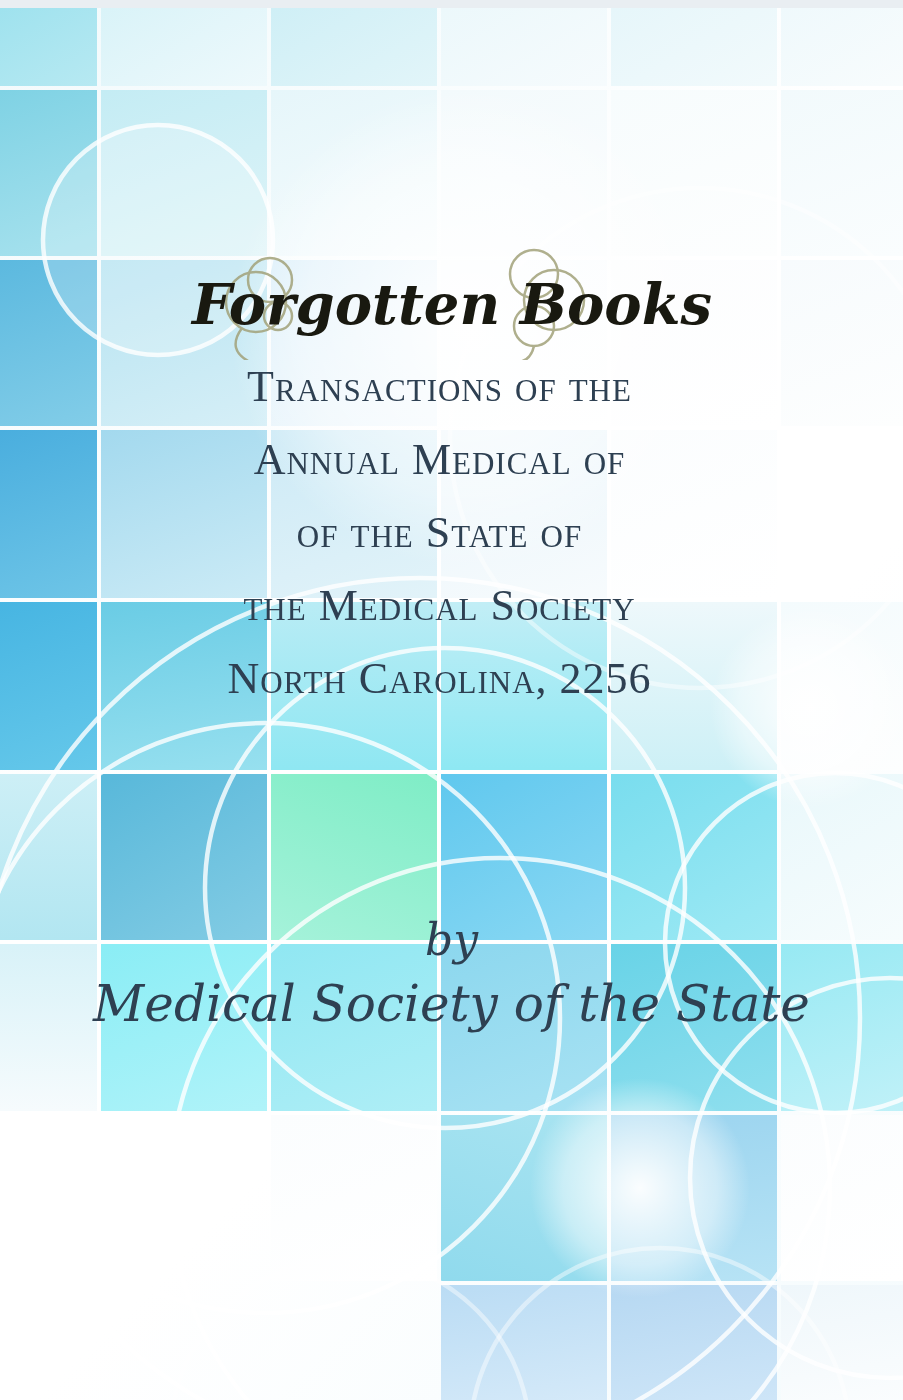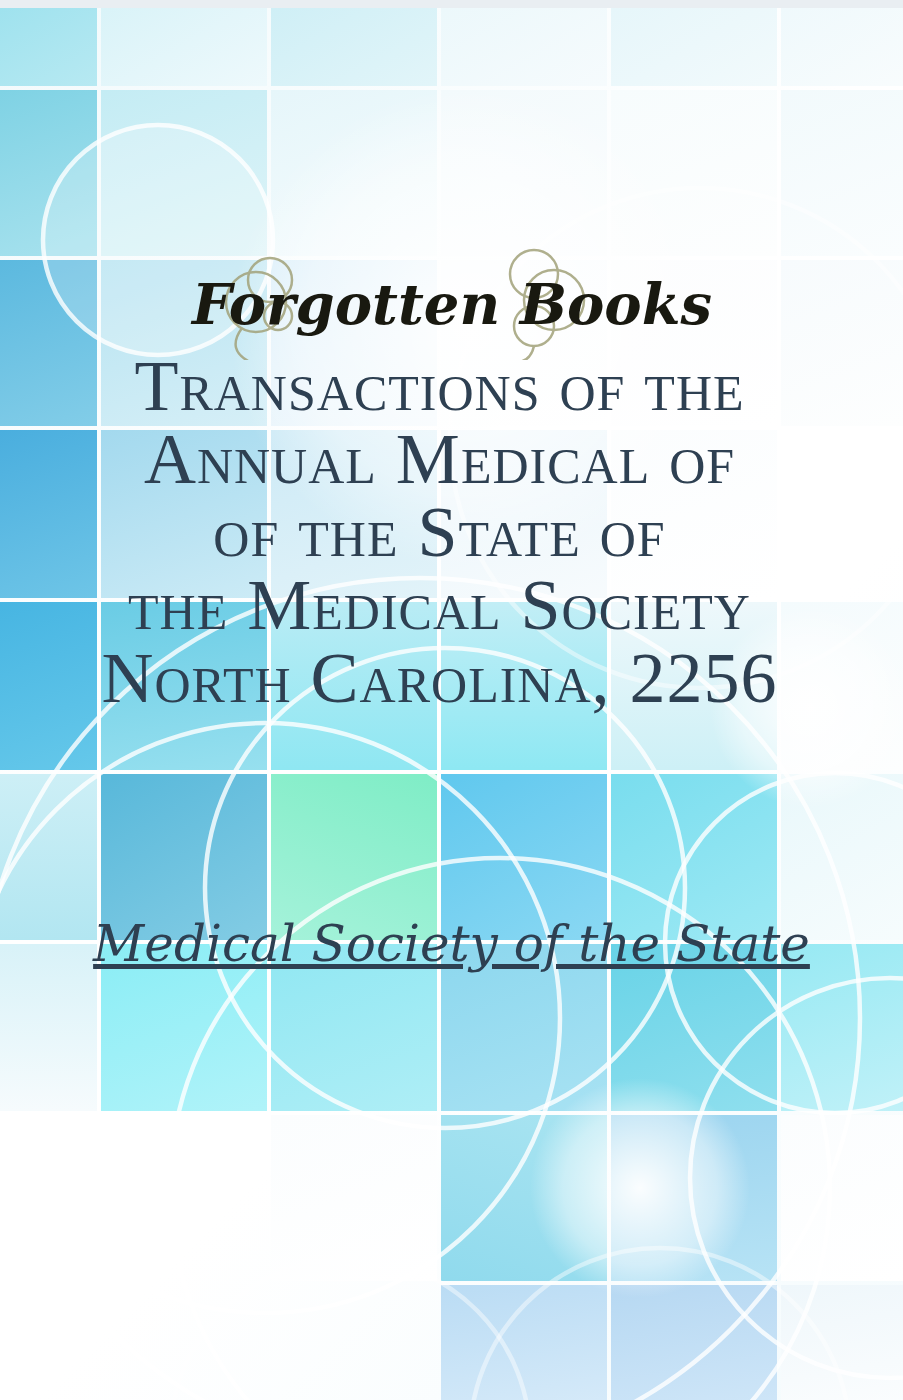--- a/index.html
+++ b/index.html
@@ -16,33 +16,33 @@
   #circles{pointer-events:none;}
   .logo{
     position:absolute;left:50%;top:220px;transform:translateX(-50%);
     width:540px;height:132px;z-index:5;
   }
   .title{
     position:absolute;left:0;top:342px;width:879px;z-index:6;
     text-align:center;
     font-family:"Liberation Serif",serif;
     font-variant:small-caps;
-    font-size:72px;line-height:73px;
+    font-size:44px;line-height:73px;
     letter-spacing:1px;
     color:var(--title-color,#2e4052);
   }
   .author{
     position:absolute;left:0;top:906px;width:903px;z-index:6;
     text-align:center;
     font-family:"DejaVu Serif",serif;
     font-style:italic;
     color:var(--author-color,#2e4052);
   }
   .author-by{font-size:44px;line-height:52px;margin-bottom:8px;}
-  .author-line{font-size:50px;line-height:60px;text-decoration:underline;}
+  .author-line{font-size:50px;line-height:60px;}
 </style>
 </head>
 <body>
 
 <div class="cover">
 
   <div class="layer" id="grid" style="z-index:1">
       <div class="cell" style="left: 0px; top: 0px; width: 97px; height: 78px; background: linear-gradient(150deg, rgb(159, 226, 238), rgb(183, 233, 242));"></div>
       <div class="cell" style="left: 101px; top: 0px; width: 166px; height: 78px; background: linear-gradient(150deg, rgb(217, 243, 248), rgb(238, 249, 252));"></div>
       <div class="cell" style="left: 271px; top: 0px; width: 166px; height: 78px; background: linear-gradient(150deg, rgb(207, 239, 246), rgb(226, 245, 249));"></div>
@@ -134,16 +134,17 @@
 
   <div class="title">
     <div class="title-line">Transactions of the</div>
     <div class="title-line">Annual Medical of</div>
     <div class="title-line">of the State of</div>
     <div class="title-line">the Medical Society</div>
     <div class="title-line">North Carolina, 2256</div>
   </div>
 
   <div class="author">
+    <div class="author-by">by</div>
     <div class="author-line">Medical Society of the State</div>
   </div>
 
 </div>
 
 </body></html>

